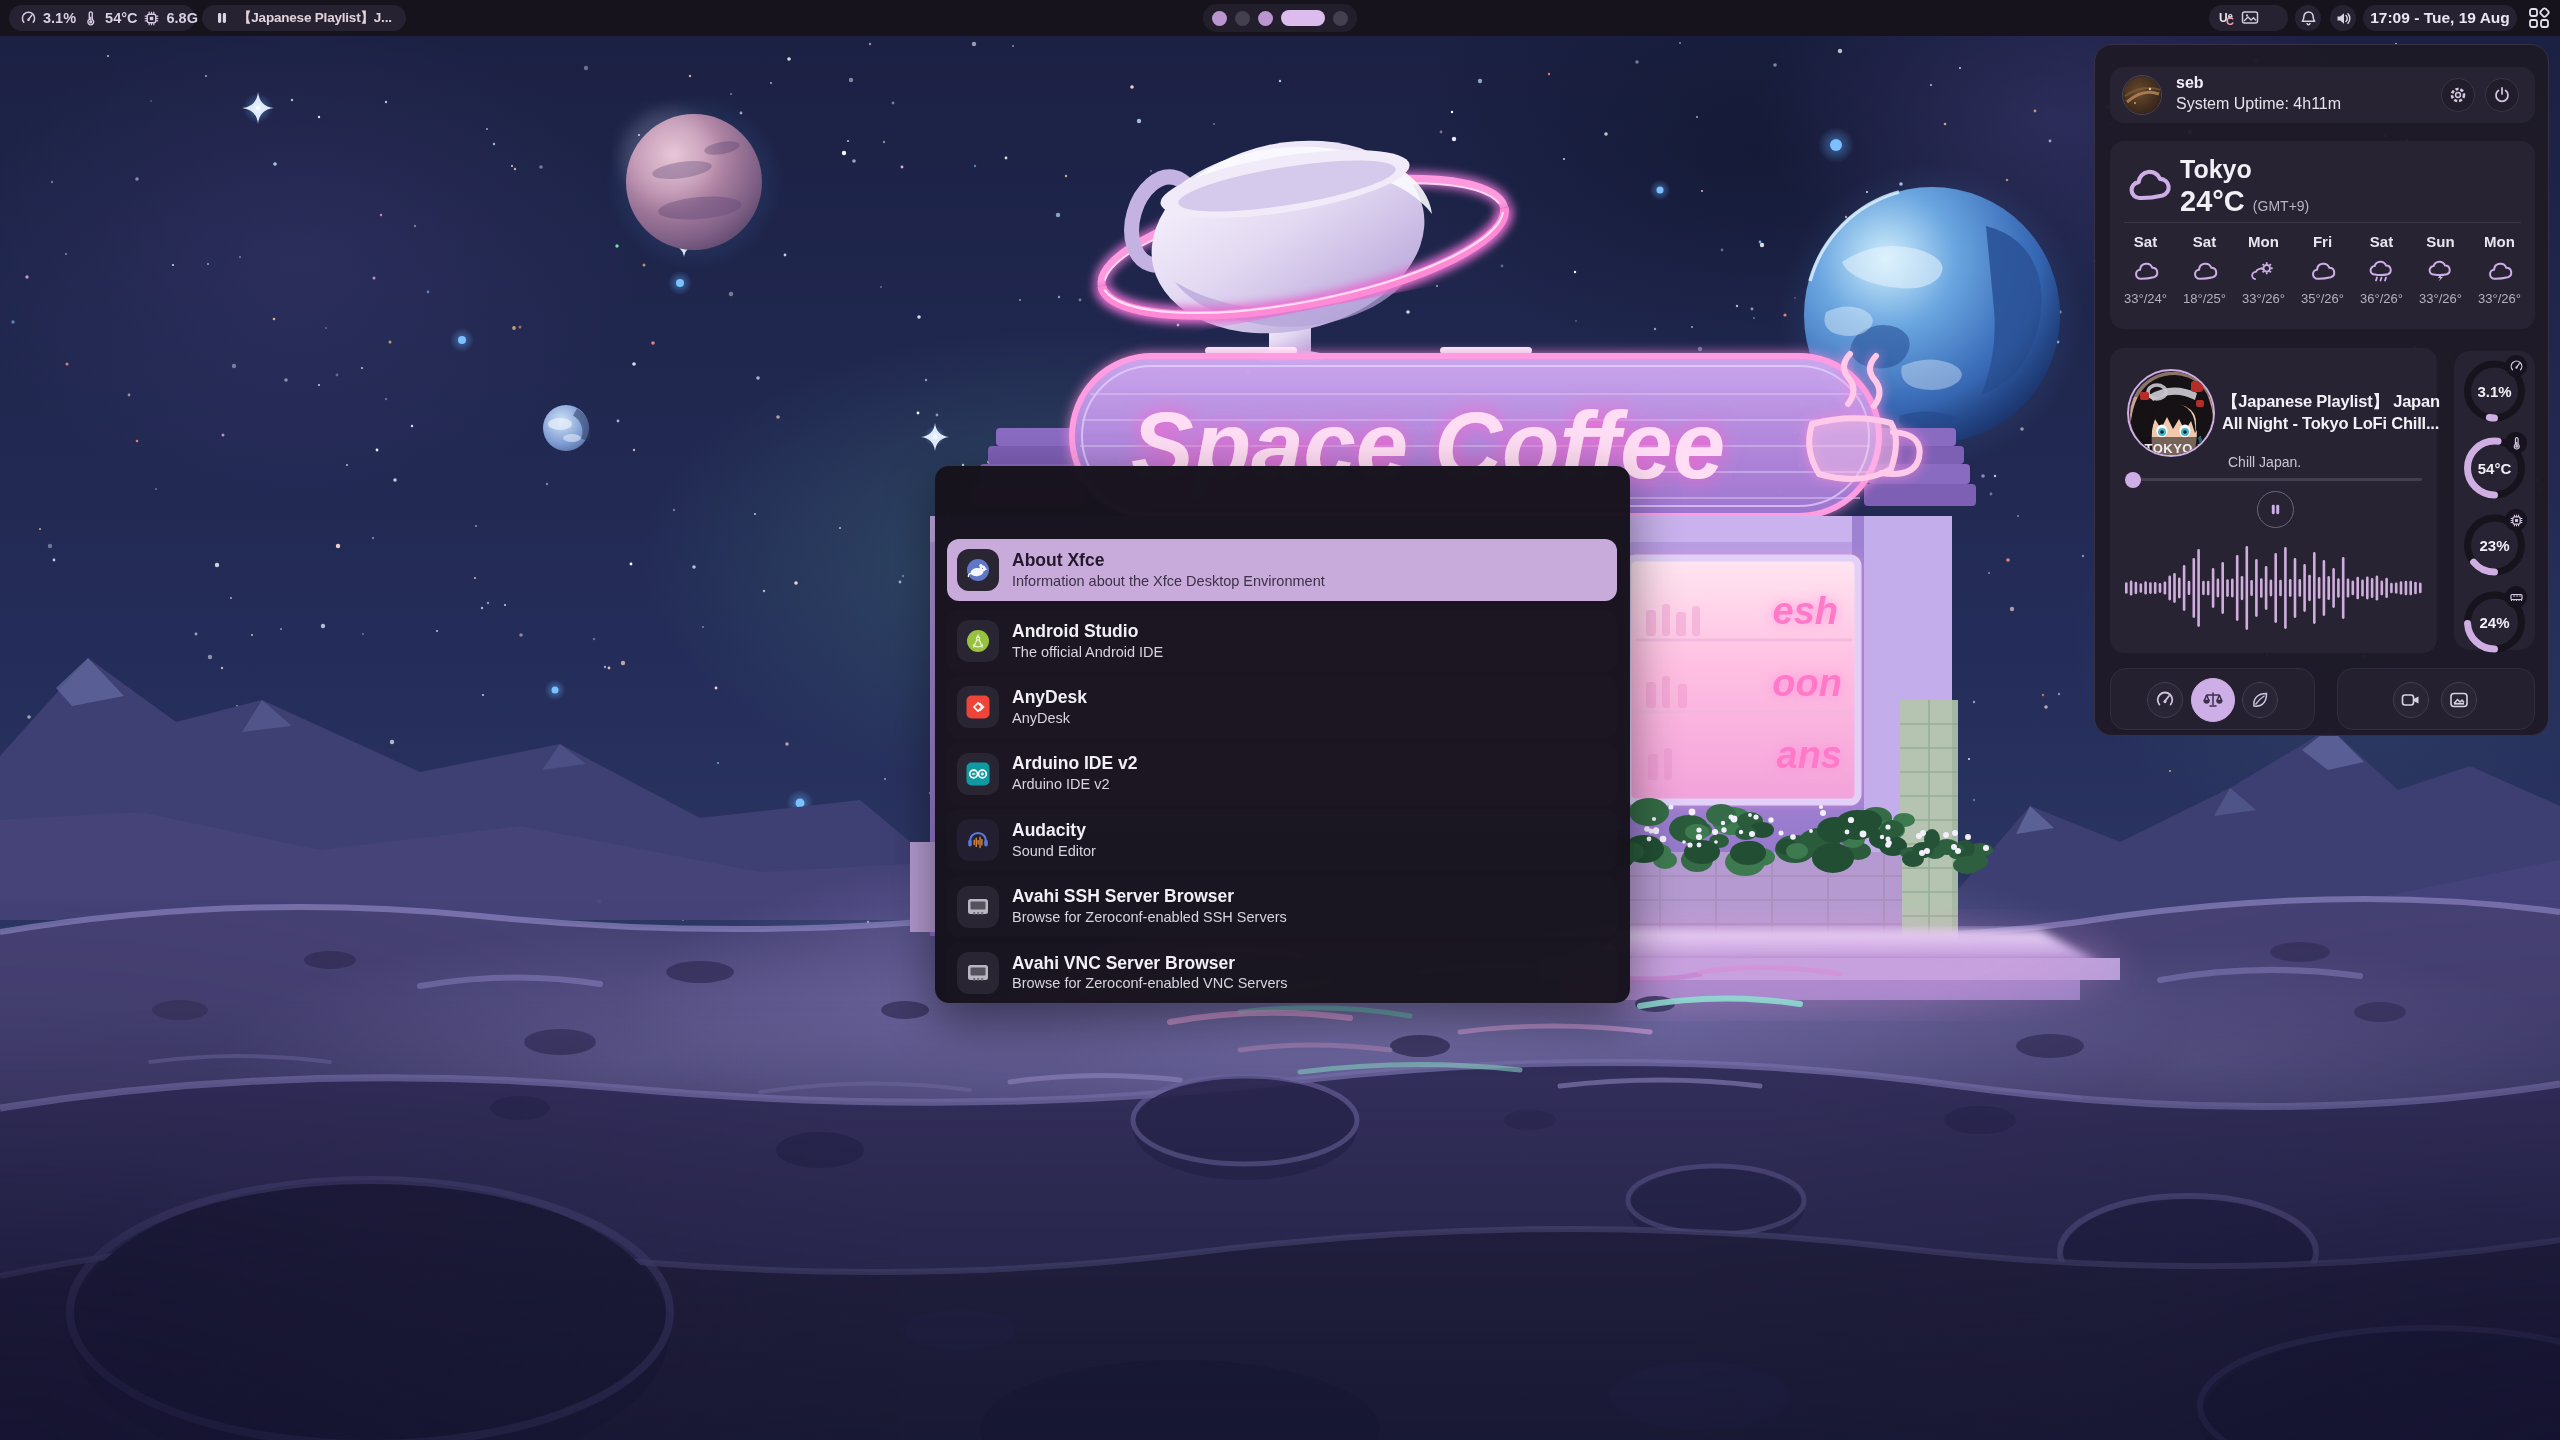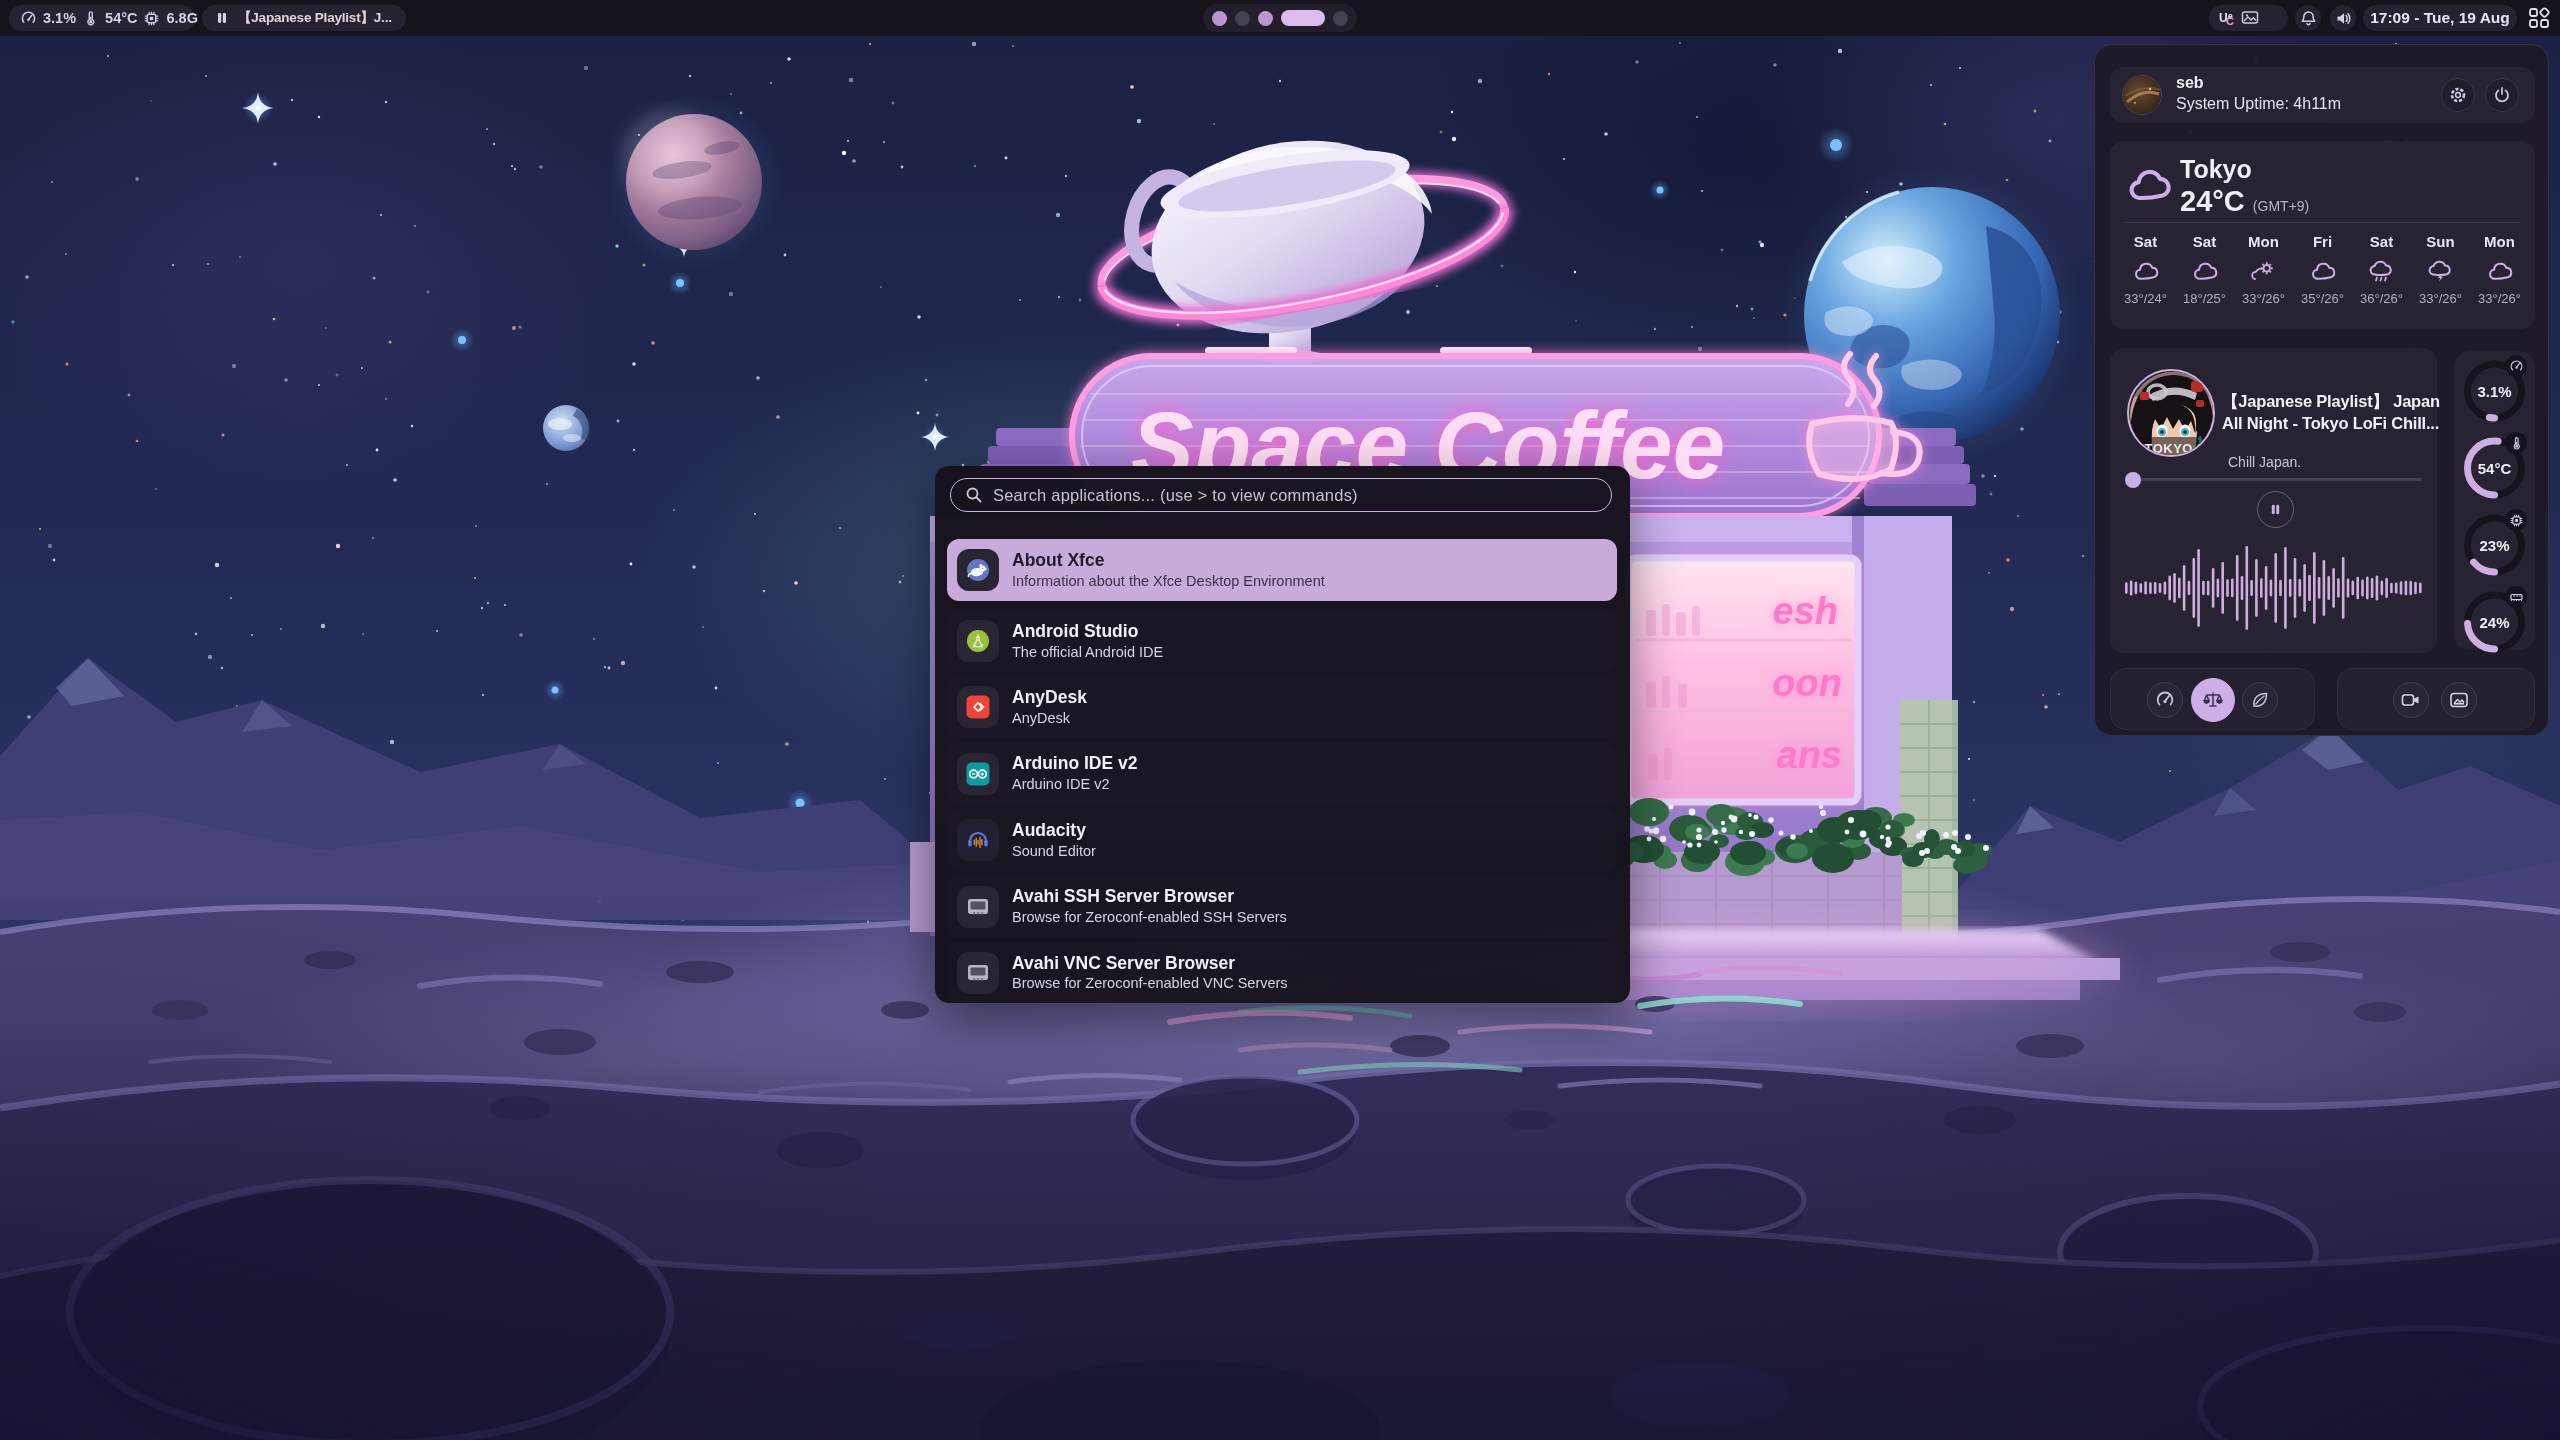--- a/index.html
+++ b/index.html
@@ -1152,27 +1152,20 @@
         <svg width="22" height="22" viewBox="0 0 22 22" style="">
           <rect x="2" y="2" width="7" height="7" rx="2" stroke="#e4dfec" stroke-width="1.8" fill="none"></rect>
           <rect x="13" y="2" width="7" height="7" rx="2" transform="rotate(45 16.5 5.5)" stroke="#e4dfec" stroke-width="1.8" fill="none"></rect>
           <rect x="2" y="13" width="7" height="7" rx="2" stroke="#e4dfec" stroke-width="1.8" fill="none"></rect>
           <rect x="13" y="13" width="7" height="7" rx="2" stroke="#e4dfec" stroke-width="1.8" fill="none"></rect>
         </svg>
       </div>
 </div>
 
 <div id="launch">
-  <div id="searchbox">
-        <svg width="18" height="18" viewBox="0 0 18 18" style="">
-          <circle cx="7.5" cy="7.5" r="5" stroke="#cfc6d6" stroke-width="1.8" fill="none"></circle>
-          <line x1="11.2" y1="11.2" x2="15.5" y2="15.5" stroke="#cfc6d6" stroke-width="1.8" stroke-linecap="round"></line>
-        </svg>
-        <span>Search applications... (use &gt; to view commands)</span>
-      </div>
   <div id="rows">
         <div class="row sel">
           <div class="tile" style="background:#2a2533">
             <svg width="26" height="26" viewBox="0 0 26 26" style="">
               <circle cx="13" cy="13" r="11" fill="#6077c8"></circle>
               <ellipse cx="12" cy="15.2" rx="6.4" ry="4.1" transform="rotate(-6 12 15.2)" fill="#f4f6fb"></ellipse>
               <circle cx="17.6" cy="11.6" r="3" fill="#f4f6fb"></circle>
               <path d="M20 11.2 l 2.6 .8 l -2.4 1.2 Z" fill="#f4f6fb"></path>
               <circle cx="15.9" cy="8.7" r="1.7" fill="#f4f6fb"></circle>
               <path d="M 6 16.5 q -3.2 .6 -2.6 3.2" stroke="#f4f6fb" stroke-width="1.3" fill="none" stroke-linecap="round"></path>

